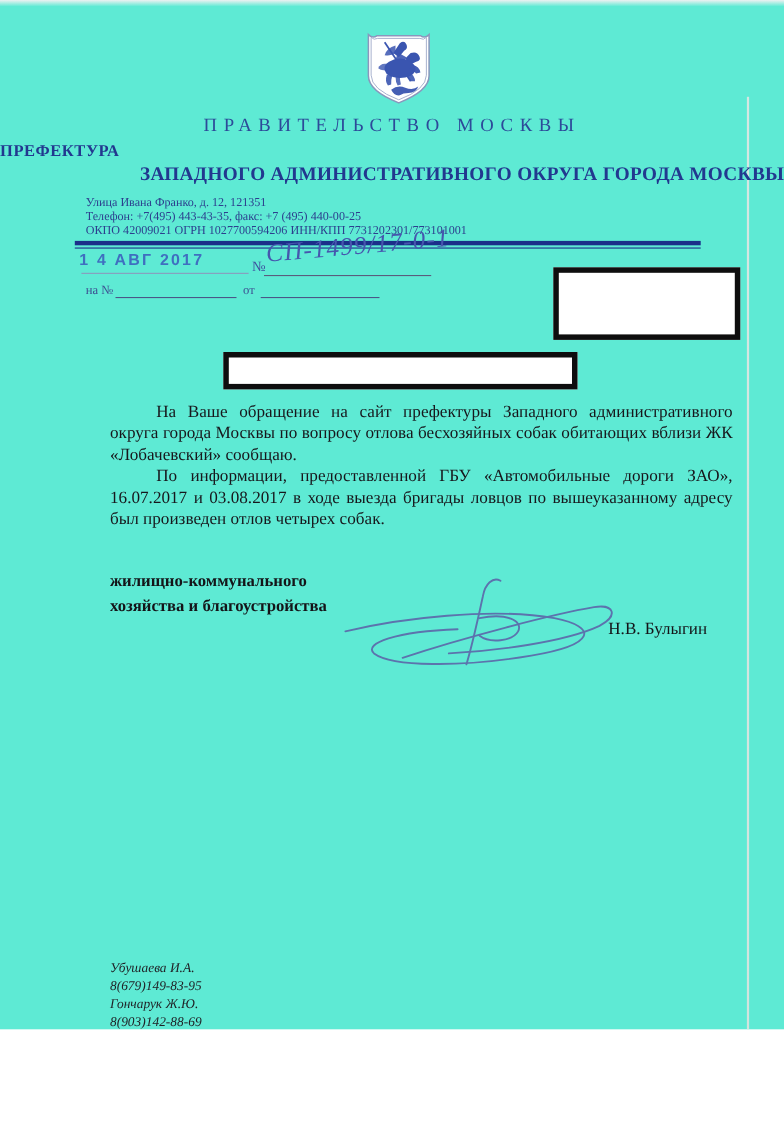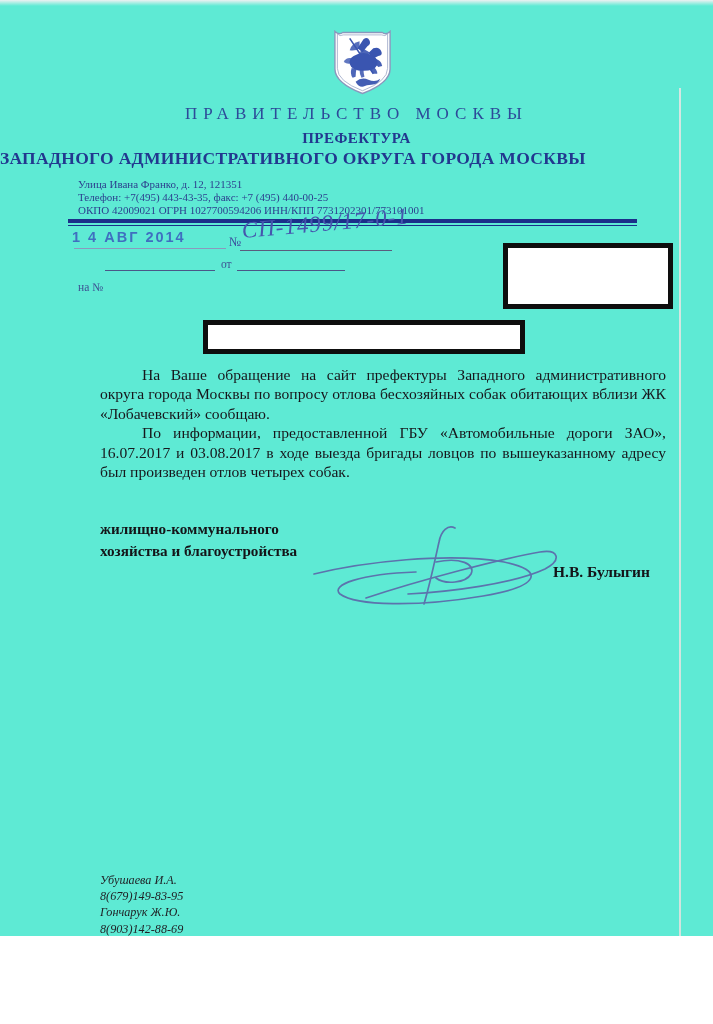--- a/index.html
+++ b/index.html
@@ -20,25 +20,25 @@
     background:linear-gradient(0deg,#eceeef,rgba(255,255,255,0));}
   .scan-dash{position:absolute;height:3px;background:#6b6f73;opacity:.55;border-radius:1px;}
 
   
   .emblem{position:absolute;left:330px;top:26px;width:65px;height:70px;}
   .gov-title{
     position:absolute;left:0;top:104px;width:713px;text-align:center;
     font-size:17px;letter-spacing:6px;color:#2d4a99;font-weight:500;
   }
   .org-title{
-    position:absolute;left:0;top:130px;width:713px;text-align:center;
+    position:absolute;left:0;top:130px;width:713px;
     font-size:15px;font-weight:bold;color:#22388f;letter-spacing:.5px;
   }
   .org-title2{
-    position:absolute;left:0;top:148px;width:713px;text-align:left;
+    position:absolute;left:0;top:148px;width:713px;text-align:right;
     font-size:17.5px;font-weight:bold;color:#22388f;letter-spacing:.3px;
   }
   .contact-block{
     position:absolute;left:78px;top:178px;width:560px;
     font-size:11px;line-height:12.8px;color:#2c3f8e;
   }
   .rule{
     position:absolute;left:68px;top:219px;width:569px;height:8px;
   }
   .rule .thick{height:4px;background:#1b2f8a;}
@@ -53,21 +53,21 @@
   }
   .date-underline{position:absolute;left:74px;top:248px;width:152px;height:1px;background:#8b99bd;}
   .num-label{position:absolute;left:229px;top:234px;font-size:13px;color:#3d4f9e;}
   .num-handwritten{
     position:absolute;left:243px;top:218px;width:170px;
     font-size:23px;font-style:italic;color:#4656ae;
     letter-spacing:1px;white-space:nowrap;
     transform:rotate(-5deg);transform-origin:left bottom;
   }
   .num-underline{position:absolute;left:240px;top:250px;width:152px;height:1px;background:#5a5d7d;}
-  .reply-row{position:absolute;left:78px;top:258px;font-size:11.5px;color:#3d4f92;margin-top:23px;}
+  .reply-row{position:absolute;left:78px;top:258px;font-size:11.5px;color:#3d4f92;}
   .reply-line1{position:absolute;left:105px;top:270px;width:110px;height:1px;background:#4a5788;}
   .reply-from{position:absolute;left:221px;top:258px;font-size:11.5px;color:#3d4f92;}
   .reply-line2{position:absolute;left:237px;top:270px;width:108px;height:1px;background:#4a5788;}
 
   
   .redact{position:absolute;background:#ffffff;border:5px solid #0e0e0e;}
   .redact-1{left:503px;top:243px;width:160px;height:56px;}
   .redact-2{left:203px;top:320px;width:312px;height:24px;}
 
   
@@ -78,21 +78,21 @@
   }
   .body-text p{margin:0;text-indent:42px;}
 
   
   .sig-position{
     position:absolute;left:100px;top:518px;width:300px;
     font-size:15.2px;font-weight:bold;line-height:22px;color:#141418;
   }
   .sig-name{
     position:absolute;left:553px;top:563px;width:120px;
-    font-size:15.5px;font-weight:bold;color:#141418;white-space:nowrap;
+    font-size:15.5px;font-weight:normal;color:#141418;white-space:nowrap;
   }
   .sig-ink{position:absolute;left:308px;top:522px;width:255px;height:95px;}
 
   
   .footer-block{
     position:absolute;left:100px;top:872px;
     font-size:12.2px;line-height:16.2px;color:#1f1f24;font-style:italic;
   }
 </style>
 </head>
@@ -151,21 +151,21 @@
     <div>Улица Ивана Франко, д. 12, 121351</div>
     <div>Телефон: +7(495) 443-43-35, факс: +7 (495) 440-00-25</div>
     <div>ОКПО 42009021 ОГРН 1027700594206 ИНН/КПП 7731202301/773101001</div>
   </div>
 
   <div class="rule">
     <div class="thick"></div>
     <div class="thin"></div>
   </div>
 
-  <div class="date-stamp">1 4 АВГ 2014</div>
+  <div class="date-stamp">1 4 АВГ 2017</div>
   <div class="date-underline"></div>
   <div class="num-label">№</div>
   <div class="num-handwritten">СП-1499/17-0-1</div>
   <div class="num-underline"></div>
 
   <div class="reply-row">на №</div>
   <div class="reply-line1"></div>
   <div class="reply-from">от</div>
   <div class="reply-line2"></div>
 

